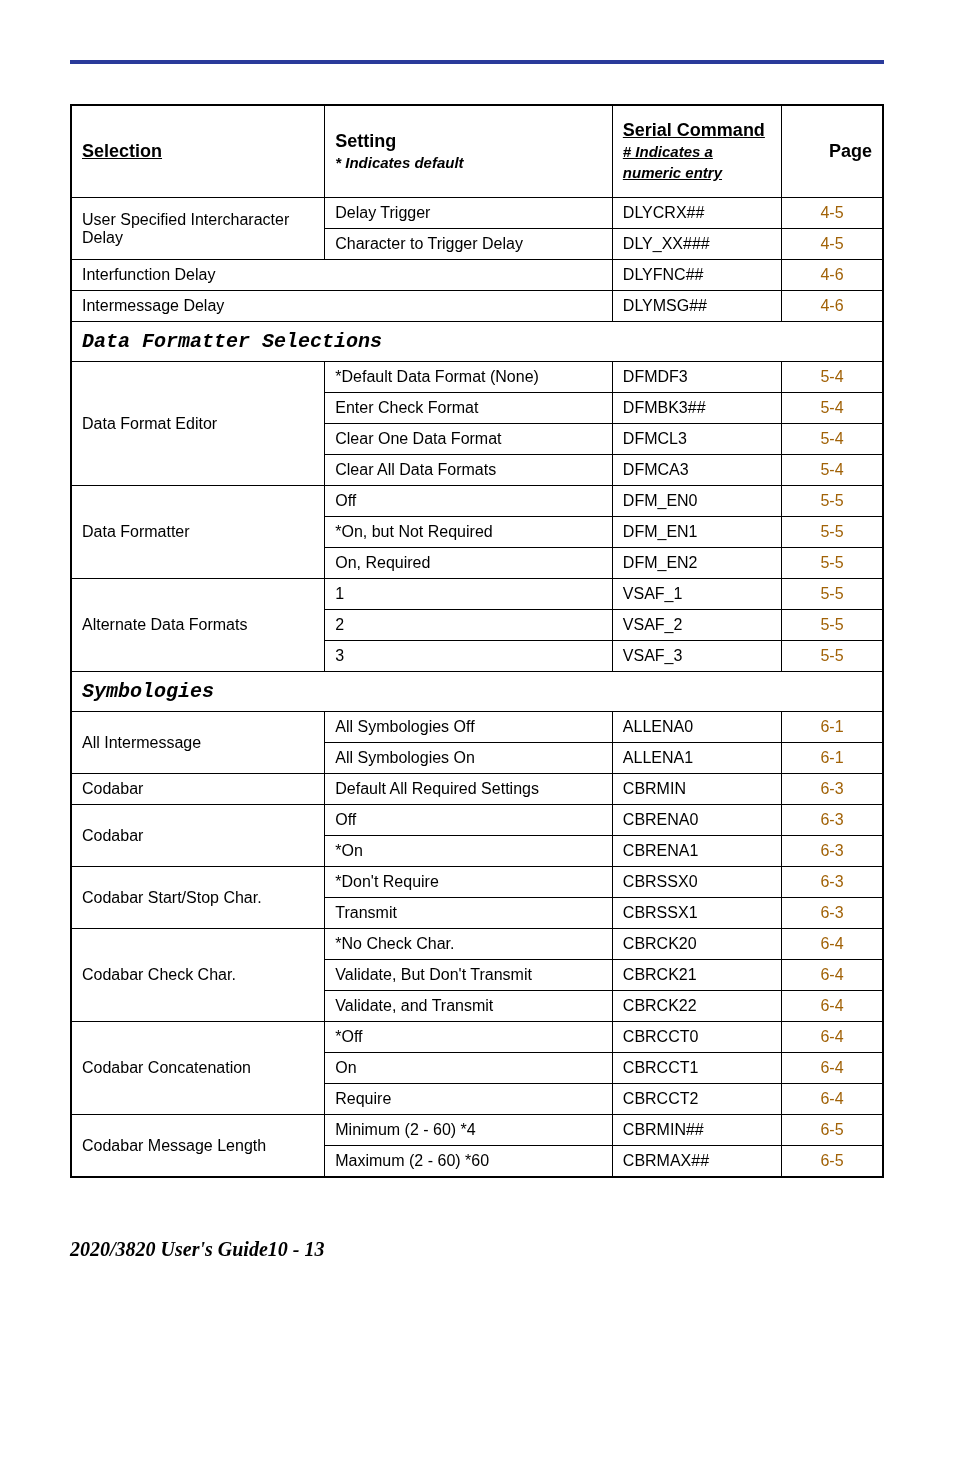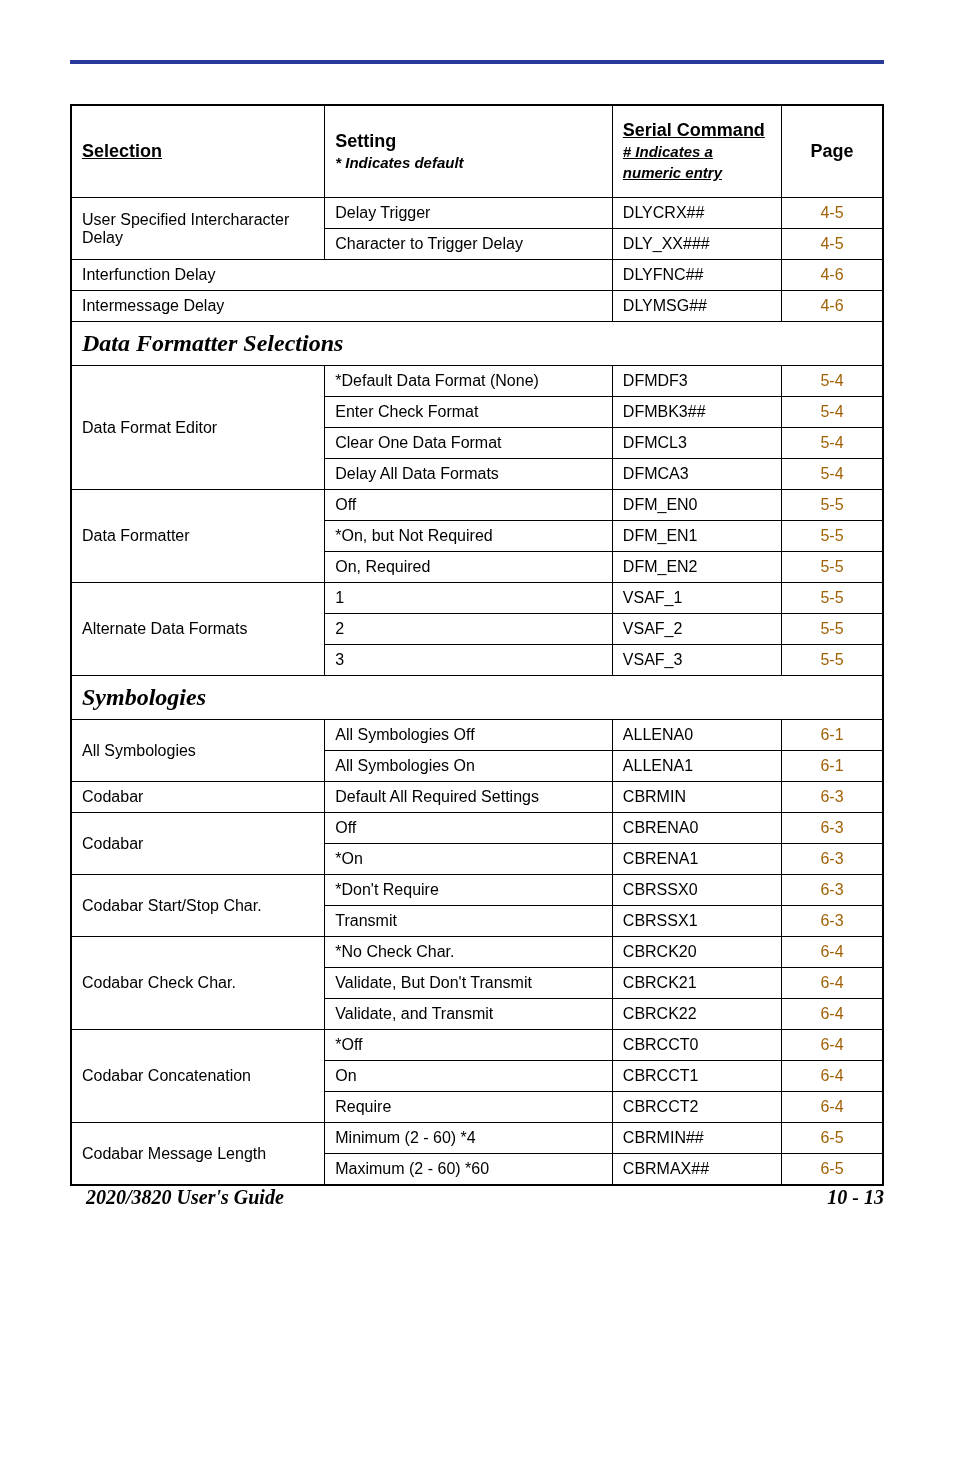--- a/index.html
+++ b/index.html
@@ -32,38 +32,37 @@
   }
   th {
     font-weight: bold;
     font-size: 18px;
     padding: 14px 10px;
   }
   .sub { font-style: italic; font-weight: bold; font-size: 15px;}
   .col-sel   { width: 30%; text-decoration: underline; }
   .col-set   { width: 34%; }
   .col-cmd   { width: 20%; text-decoration: underline; }
-  .col-page  { width: 12%; text-align: center;}
+  .col-page  { width: 12%; text-align: right;}
   td.page-cell { text-align: center; }
   td.page-cell a, a.page-link { color: #a16207; text-decoration: none; }
   .section-row td {
-    font-family: Liberation Serif, serif;
+    font-family: Liberation Mono, monospace;
     font-style: italic;
     font-weight: bold;
-    font-size: 24px;
+    font-size: 20px;
     padding: 8px 10px;
   }
   .footer {
     display: flex;
-    justify-content: space-between;
     font-family: "Times New Roman", Times, serif;
     font-style: italic;
     font-weight: bold;
     font-size: 20px;
-    margin-left: 16px;
+    padding-top: 60px;
   }
 </style>
 </head>
 <body>
 
 <div class="page">
   <div class="top-rule"></div>
 
   <table>
     <thead>
@@ -119,21 +118,21 @@
           <td>Enter Check Format</td>
           <td>DFMBK3##</td>
           <td class="page-cell"><a href="#" class="page-link">5-4</a></td>
         </tr>
         <tr>
           <td>Clear One Data Format</td>
           <td>DFMCL3</td>
           <td class="page-cell"><a href="#" class="page-link">5-4</a></td>
         </tr>
         <tr>
-          <td>Delay All Data Formats</td>
+          <td>Clear All Data Formats</td>
           <td>DFMCA3</td>
           <td class="page-cell"><a href="#" class="page-link">5-4</a></td>
         </tr>
         <tr>
           <td rowspan="3">Data Formatter</td>
           <td>Off</td>
           <td>DFM_EN0</td>
           <td class="page-cell"><a href="#" class="page-link">5-5</a></td>
         </tr>
         <tr>
@@ -159,21 +158,21 @@
         </tr>
         <tr>
           <td>3</td>
           <td>VSAF_3</td>
           <td class="page-cell"><a href="#" class="page-link">5-5</a></td>
         </tr>
         <tr class="section-row">
           <td colspan="4">Symbologies</td>
         </tr>
         <tr>
-          <td rowspan="2">All Symbologies</td>
+          <td rowspan="2">All Intermessage</td>
           <td>All Symbologies Off</td>
           <td>ALLENA0</td>
           <td class="page-cell"><a href="#" class="page-link">6-1</a></td>
         </tr>
         <tr>
           <td>All Symbologies On</td>
           <td>ALLENA1</td>
           <td class="page-cell"><a href="#" class="page-link">6-1</a></td>
         </tr>
         <tr>

